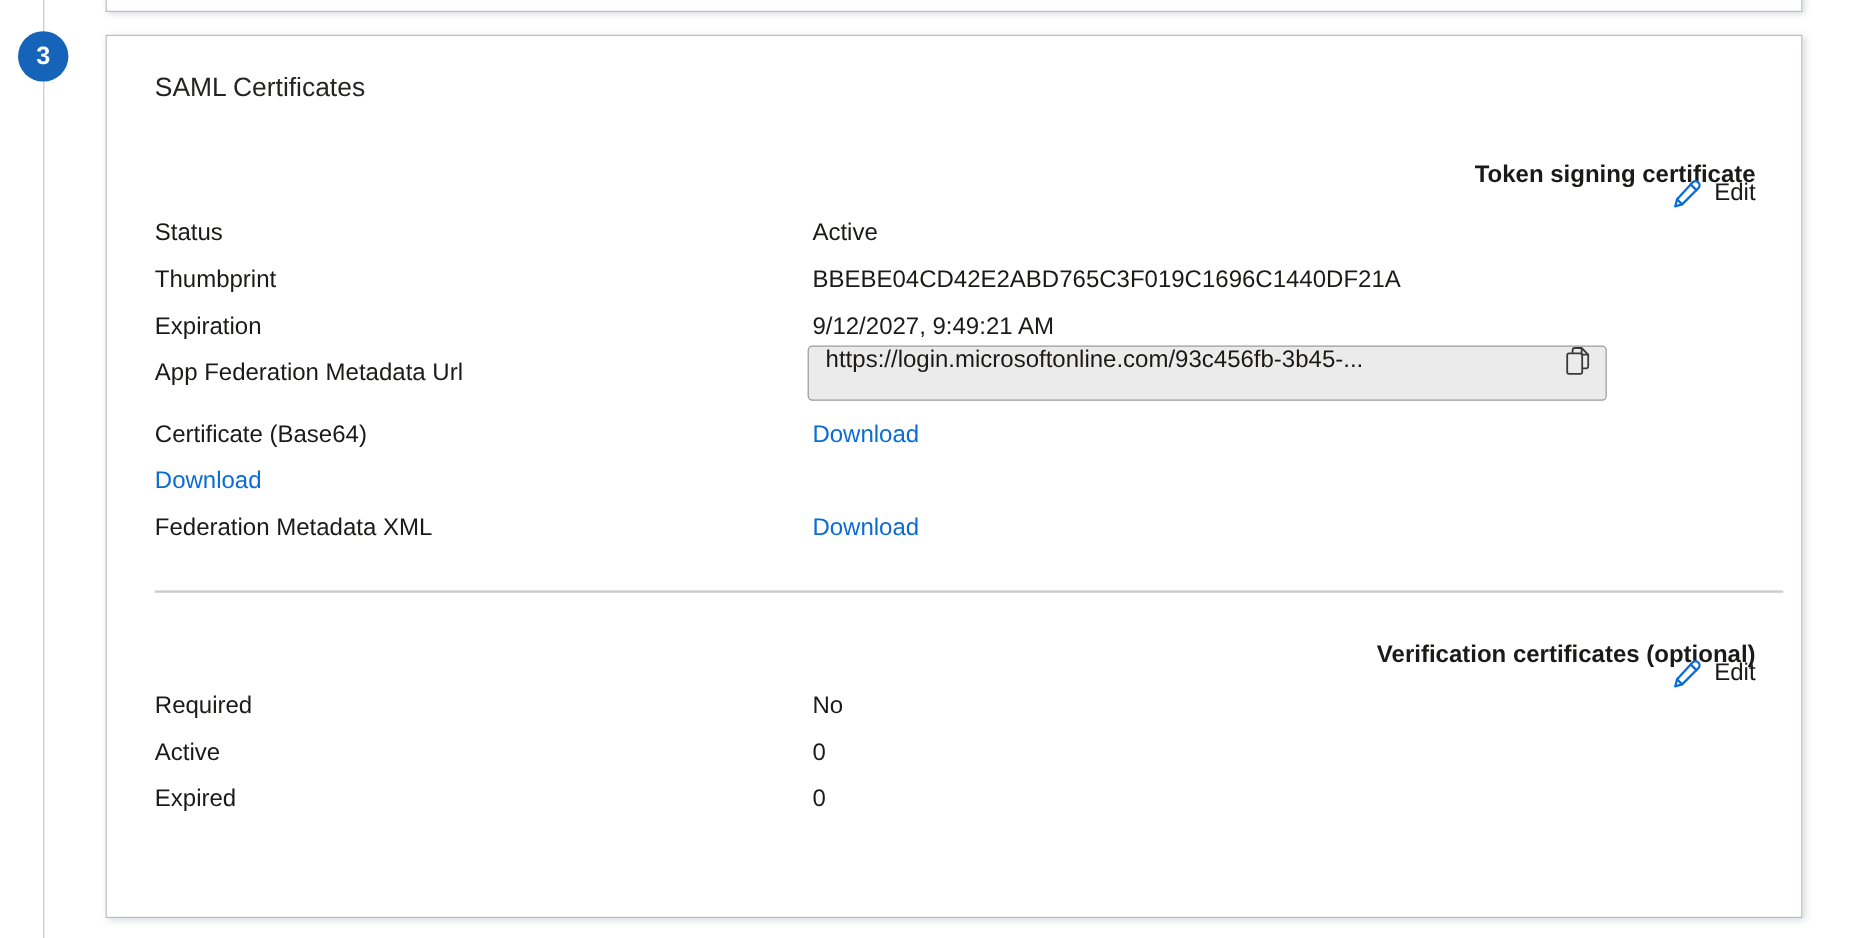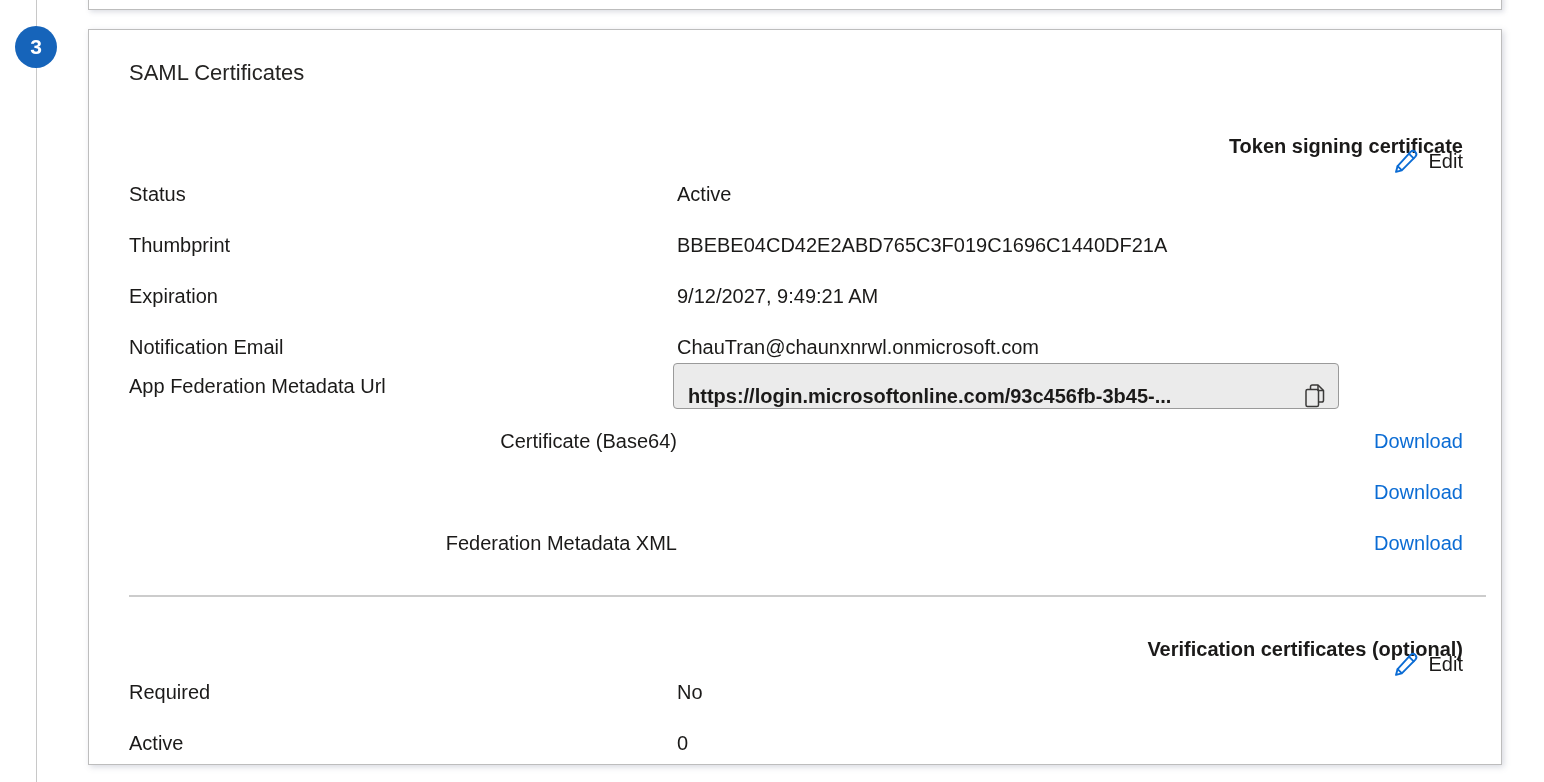--- a/index.html
+++ b/index.html
@@ -44,39 +44,38 @@
   .sec-head .heading{
     font-size:20px;line-height:24px;font-weight:700;color:#1b1a19;margin:0;text-align:right;
   }
   .edit-btn{
     position:absolute;right:0;top:13px;
     display:flex;align-items:center;gap:9px;
     background:none;border:none;padding:0;cursor:pointer;
     font-family:inherit;font-size:20px;color:#1b1a19;line-height:28px;
   }
   .edit-btn svg{display:block;}
-  .row{display:flex;align-items:center;height:39px;font-size:20px;margin-top:12px;}
+  .row{display:flex;align-items:center;height:39px;font-size:20px;}
   .lbl{width:548px;flex-shrink:0;color:#1b1a19;}
   .val{flex:1;color:#1b1a19;white-space:nowrap;}
   .url-row{height:48px;margin-top:-5px;}
   .url-box{
-    display:flex;align-items:flex-end;
+    display:flex;align-items:flex-start;
     width:666px;height:46px;box-sizing:border-box;
     margin-left:-4px;padding:0 11px 0 14px;
     background:var(--url-field-bg,#ebebeb);
     border:1px solid var(--url-field-border,#9a9a9a);
     border-radius:4px;
-    font-weight:bold;
   }
   .url-text{
     flex:1;font-size:20px;color:#1b1a19;
     white-space:nowrap;overflow:hidden;
   }
   .copy-icon{display:flex;align-items:center;cursor:pointer;margin-left:10px;}
-  .dl-rows{margin-top:8px;text-align:right;}
+  .dl-rows{margin-top:8px;}
   .dl{color:var(--link-blue,#0b6cd4);text-decoration:none;font-size:20px;cursor:pointer;}
   .divider{height:2px;background:#cccccc;border:0;margin:32px -23px 0 0;}
   .sec2{margin-top:40px;}
 </style>
 </head>
 <body>
 
 <div class="page">
   <div class="rail"></div>
   <div class="step-badge">
@@ -106,24 +105,20 @@
         <div class="lbl">Status</div>
         <div class="val">Active</div>
       </div>
       <div class="row">
         <div class="lbl">Thumbprint</div>
         <div class="val">BBEBE04CD42E2ABD765C3F019C1696C1440DF21A</div>
       </div>
       <div class="row">
         <div class="lbl">Expiration</div>
         <div class="val">9/12/2027, 9:49:21 AM</div>
-      </div>
-      <div class="row">
-        <div class="lbl">Notification Email</div>
-        <div class="val">ChauTran@chaunxnrwl.onmicrosoft.com</div>
       </div>
 
       <div class="row url-row">
         <div class="lbl">App Federation Metadata Url</div>
         <div class="val">
           <div class="url-box">
             <span class="url-text">https://login.microsoftonline.com/93c456fb-3b45-...</span>
             <span class="copy-icon">
               <svg width="22" height="24" viewBox="0 0 22 24" fill="none" stroke="#3b3a39" stroke-width="1.5" stroke-linejoin="round">
                 <rect x="1" y="5.5" width="12.5" height="17" rx="1.5"></rect>

